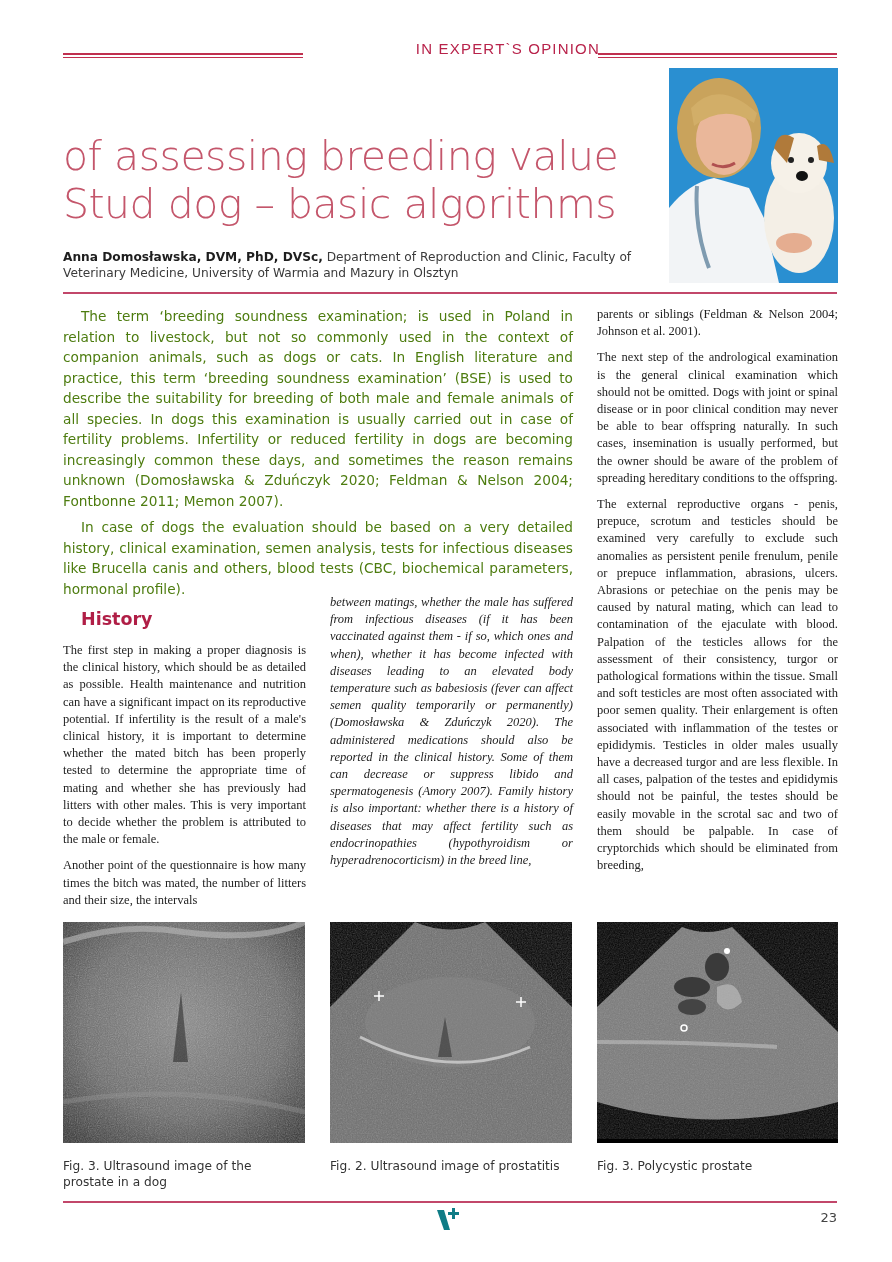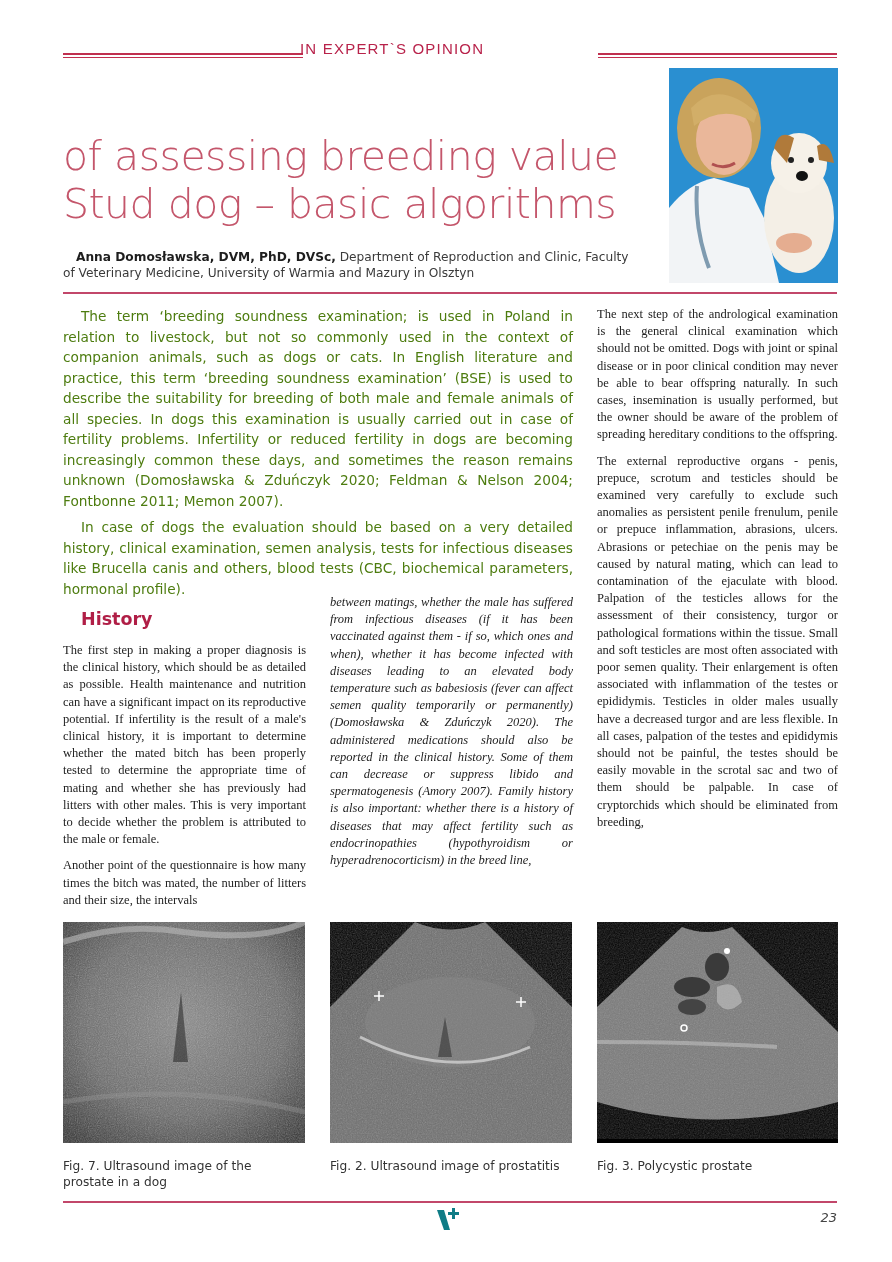--- a/index.html
+++ b/index.html
@@ -1,48 +1,48 @@
 <!DOCTYPE html>
 <html><head>
 <meta charset="utf-8">
 <style>
   html, body { margin: 0; padding: 0; background: #ffffff; }
   body { width: 892px; height: 1262px; position: relative; overflow: hidden; color: #2a2a2a; }
 
   
   .hdr-line { position: absolute; height: 0; border-top: 2px solid #c0304f; }
   .hdr-line::after { content: ""; position: absolute; left: 0; right: 0; top: 2px; border-top: 1px solid #c0304f; }
-  .section-label { position: absolute; top: 40px; left: 300px; width: 300px; text-align: left;
+  .section-label { position: absolute; top: 40px; left: 300px; width: 300px; text-align: right;
     font-family: "Liberation Sans", sans-serif; font-size: 15px; letter-spacing: 1.2px; color: #b8224a; }
 
   .title { position: absolute; left: 63px; top: 132px; width: 590px;
     font-family: "DejaVu Sans", sans-serif; font-weight: 200; font-size: 41px; line-height: 48px;
     color: #c4566b; letter-spacing: -0.5px; }
   .byline { position: absolute; left: 63px; top: 249px; width: 580px; font-size: 12.2px; line-height: 16px;
     font-family: "DejaVu Sans", sans-serif; color: #3a3a3a; }
-  .byline b { font-weight: bold; color: #1e1e1e; margin-left: 13px; }
+  .byline b { font-weight: bold; color: #1e1e1e; }
   .byline-rule { position: absolute; left: 63px; top: 292px; width: 774px; border-top: 2px solid #c2476a; }
 
   .photo { position: absolute; left: 669px; top: 68px; width: 169px; height: 215px; overflow: hidden; background: #2d8fd0; }
 
   .intro { position: absolute; left: 63px; top: 306px; width: 510px; font-family: "DejaVu Sans", sans-serif;
     font-size: 13.7px; line-height: 20.5px; text-align: justify; color: #4d7c0f; }
   .intro p { margin: 0 0 6px 0; text-indent: 18px; }
 
   .col { position: absolute; font-family: "Liberation Serif", serif; font-size: 12.5px; line-height: 17.2px;
     text-align: justify; color: #222; }
   .col p { margin: 0 0 9px 0; }
   .h2 { font-family: "DejaVu Sans", sans-serif; font-weight: bold; color: #b01e46; font-size: 17.5px; line-height: 22px; }
 
   .fig { position: absolute; background: #000; overflow: hidden; }
   .fig svg { display: block; }
   .caption { position: absolute; font-family: "DejaVu Sans", sans-serif; font-size: 12.2px; line-height: 16px; color: #333; }
 
   .foot-rule { position: absolute; left: 63px; top: 1201px; width: 774px; border-top: 2px solid #c2476a; }
-  .page-num { position: absolute; right: 55px; top: 1210px; font-family: "DejaVu Sans", sans-serif; font-size: 13px; color: #444; font-style: italic; }
+  .page-num { position: absolute; right: 55px; top: 1210px; font-family: "DejaVu Sans", sans-serif; font-size: 13px; color: #444; }
   .logo { position: absolute; left: 433px; top: 1206px; width: 30px; height: 26px; }
 </style>
 </head>
 <body>
 
 <div class="hdr-line" style="left:63px; top:53px; width:240px;"></div>
 <div class="section-label">IN EXPERT`S OPINION</div>
 <div class="hdr-line" style="left:598px; top:53px; width:239px;"></div>
 
 <div class="title">
@@ -90,20 +90,21 @@
   <div class="h2" style="margin-left:18px; margin-bottom:12px;">History</div>
   <p>The first step in making a proper diagnosis is the clinical history, which should be as detailed as possible. Health maintenance and nutrition can have a significant impact on its reproductive potential. If infertility is the result of a male's clinical history, it is important to determine whether the mated bitch has been properly tested to determine the appropriate time of mating and whether she has previously had litters with other males. This is very important to decide whether the problem is attributed to the male or female.</p>
   <p>Another point of the questionnaire is how many times the bitch was mated,  the number of litters and their size, the intervals</p>
 </div>
 
 <div class="col" style="left:330px; top:594px; width:243px;font-style:italic;">
   <p>between matings, whether the male has suffered from infectious diseases (if it has been vaccinated against them - if so, which ones and when), whether it has become infected with diseases leading to an elevated body temperature such as babesiosis (fever can affect semen quality temporarily or permanently) (Domosławska &amp; Zduńczyk 2020). The administered medications should also be reported in the clinical history. Some of them can decrease or suppress libido and spermatogenesis (Amory 2007). Family history is also important: whether there is a history of diseases that may affect fertility such as endocrinopathies (hypothyroidism or hyperadrenocorticism) in the breed line,</p>
 </div>
 
 <div class="col" style="left:597px; top:306px; width:241px;">
+  <p>parents or siblings (Feldman &amp; Nelson 2004; Johnson et al. 2001).</p>
   <p>The next step of the andrological examination is the general clinical examination which should not be omitted. Dogs with joint or spinal disease or in poor clinical condition may never be able to bear offspring naturally. In such cases, insemination is usually performed, but the owner should be aware of the problem of spreading hereditary conditions to the offspring.</p>
   <p>The external reproductive organs - penis, prepuce, scrotum and testicles should be examined very carefully to exclude such anomalies as persistent penile frenulum, penile or prepuce inflammation, abrasions, ulcers. Abrasions or petechiae on the penis may be caused by natural mating, which can lead to contamination of the ejaculate with blood. Palpation of the testicles allows for the assessment of their consistency, turgor or pathological formations within the tissue. Small and soft testicles are most often associated with poor semen quality. Their enlargement is often associated with inflammation of the testes or epididymis. Testicles in older males usually have a decreased turgor and are less flexible. In all cases, palpation of the testes and epididymis should not be painful, the testes should be easily movable in the scrotal sac and two of them should be palpable. In case of cryptorchids which should be eliminated from breeding,</p>
 </div>
 
 <div class="fig" style="left:63px; top:922px; width:242px; height:221px;">
   <svg width="242" height="221">
     <defs>
       <radialGradient id="g1" cx="50%" cy="45%" r="70%">
         <stop offset="0" stop-color="#8a8a8a"></stop>
         <stop offset="0.6" stop-color="#6a6a6a"></stop>
@@ -168,21 +169,21 @@
     <ellipse cx="95" cy="65" rx="18" ry="10" fill="#3a3a3a"></ellipse>
     <ellipse cx="120" cy="45" rx="12" ry="14" fill="#3a3a3a"></ellipse>
     <ellipse cx="95" cy="85" rx="14" ry="8" fill="#444"></ellipse>
     <path d="M120 65 Q140 55 145 80 Q130 95 120 80 Z" fill="#bbb" opacity="0.7"></path>
     <path d="M0 120 Q100 120 180 125" stroke="#ccc" stroke-width="4" fill="none" opacity="0.5"></path>
     <circle cx="130" cy="29" r="3" fill="#fff"></circle>
     <circle cx="87" cy="106" r="3" fill="none" stroke="#fff" stroke-width="1.5"></circle>
   </svg>
 </div>
 
-<div class="caption" style="left:63px; top:1158px; width:220px;">Fig. 7. Ultrasound image of the prostate in a dog</div>
+<div class="caption" style="left:63px; top:1158px; width:220px;">Fig. 3. Ultrasound image of the prostate in a dog</div>
 <div class="caption" style="left:330px; top:1158px; width:250px;">Fig. 2. Ultrasound image of prostatitis</div>
 <div class="caption" style="left:597px; top:1158px; width:240px;">Fig. 3. Polycystic prostate</div>
 
 <div class="foot-rule"></div>
 <div class="logo">
   <svg width="30" height="26" viewBox="0 0 30 26">
     <path d="M4 4 L11 4 L17 24 L11 24 Z" fill="#0f7c86"></path>
     <path d="M19 2 L22 2 L22 6 L26 6 L26 9 L22 9 L22 13 L19 13 L19 9 L15 9 L15 6 L19 6 Z" fill="#0f7c86"></path>
   </svg>
 </div>

